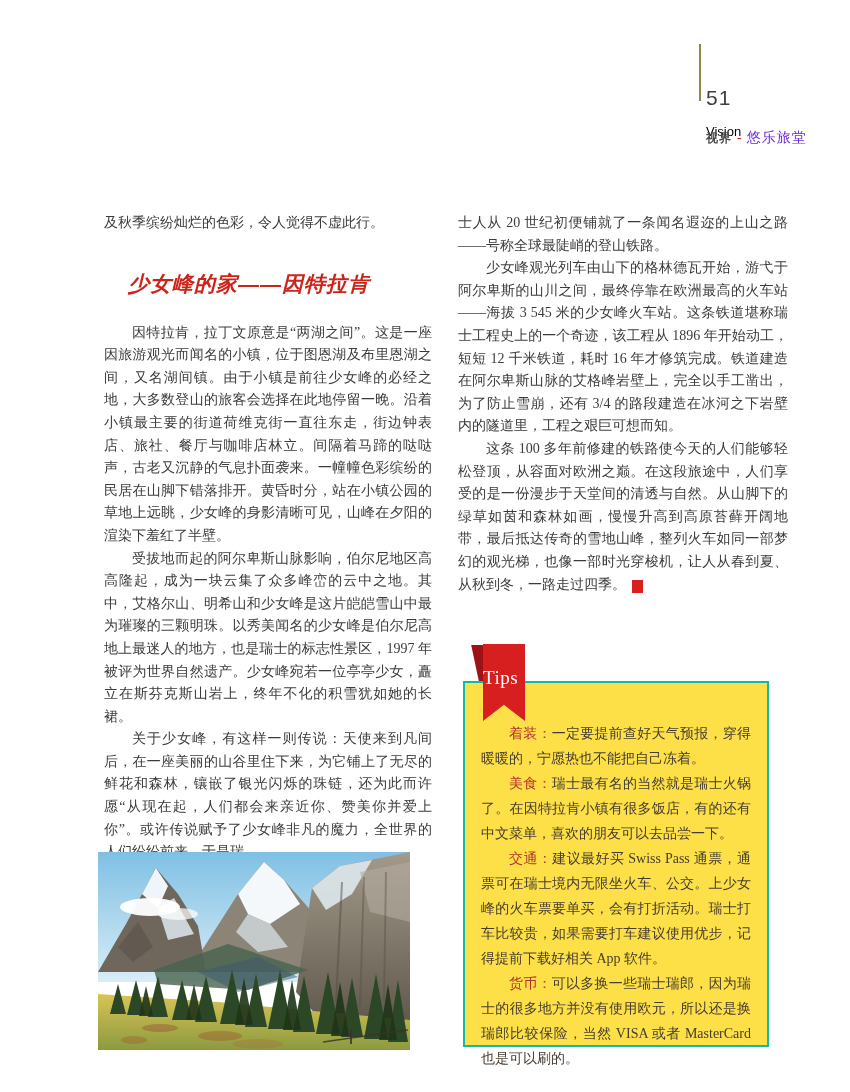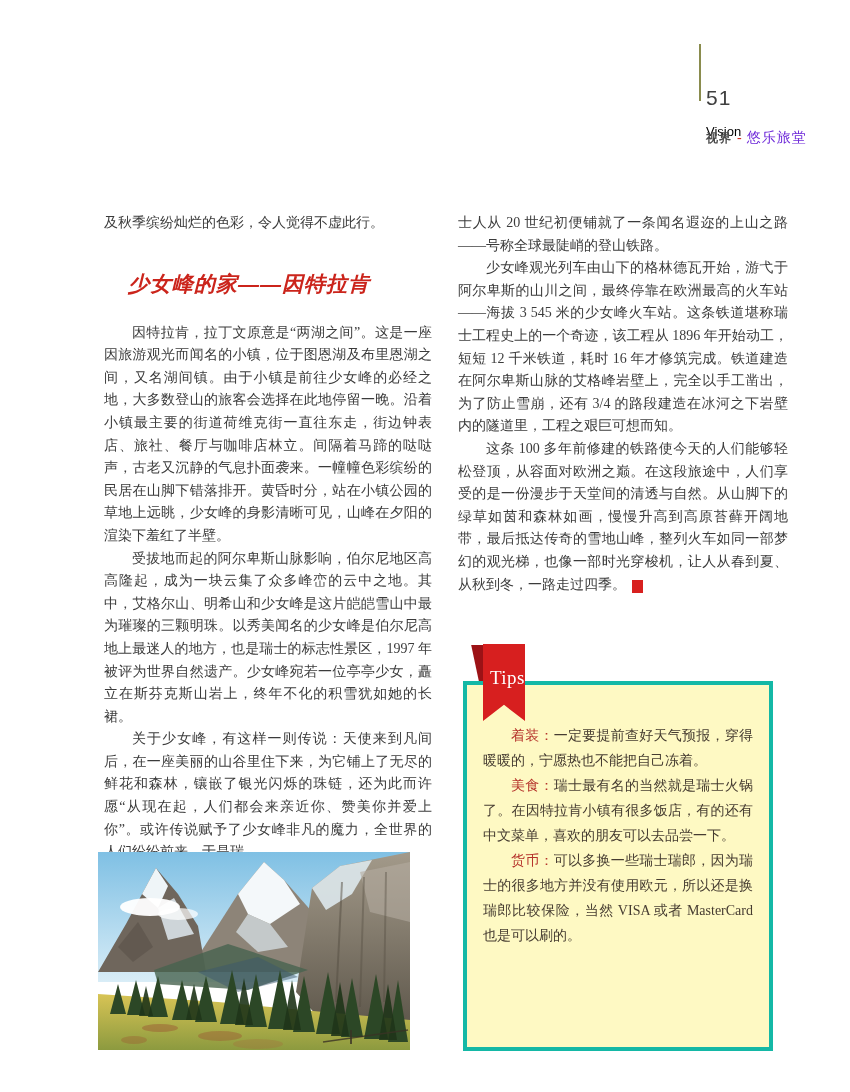--- a/index.html
+++ b/index.html
@@ -30,33 +30,33 @@
   .end-mark{display:inline-block;width:11px;height:13px;background:#d8201f;color:#ffffff;
             font-size:10px;line-height:13px;text-align:center;font-style:italic;
             font-family:"Liberation Serif",serif;margin-left:6px;vertical-align:-1px;}
 
   
   .photo{position:absolute;left:98px;top:808px;width:312px;height:198px;overflow:hidden;}
   .photo svg{display:block;}
 
   
   .tips-box{position:absolute;left:463px;top:637px;width:302px;height:362px;
-            background:#fef9c3;border:4px solid #14b8a6;}
+            background:#fde047;border:2px solid #14b8a6;}
   .tips-content{padding:38px 16px 0 16px;font-size:14px;line-height:25px;color:#463c31;
                 text-align:justify;}
   .tips-content p{margin:0;text-indent:2em;}
   .tip-label{color:#b5332b;}
 
   
   .ribbon{position:absolute;left:471px;top:600px;width:54px;height:78px;}
   .ribbon-fold{position:absolute;left:4px;top:1px;width:14px;height:36px;background:#9c1216;
                transform:skewX(12deg);}
   .ribbon-body{position:absolute;left:12px;top:0;width:42px;height:77px;background:#d71f1f;
                clip-path:polygon(0 0,100% 0,100% 100%,50% 79%,0 100%);}
-  .ribbon-text{position:absolute;left:0;top:23px;width:100%;text-align:right;color:#ffffff;
+  .ribbon-text{position:absolute;left:0;top:23px;width:100%;text-align:left;color:#ffffff;
                font-family:"Liberation Serif",serif;font-size:19px;letter-spacing:0.5px;}
 </style>
 </head>
 <body>
 
 <div class="page">
 
   <div class="header-rule"></div>
   <div class="page-number">51</div>
   <div class="section-en">Vision</div>
@@ -149,20 +149,21 @@
       </g>
       <line x1="225" y1="190" x2="310" y2="178" stroke="#3a3325" stroke-width="1.5" opacity="0.8"></line>
       <rect x="252" y="178" width="2" height="14" fill="#3a3325" opacity="0.8"></rect>
     </svg>
   </div>
 
   <div class="tips-box">
     <div class="tips-content">
       <p><span class="tip-label">着装：</span><span>一定要提前查好天气预报，穿得暖暖的，宁愿热也不能把自己冻着。</span></p>
       <p><span class="tip-label">美食：</span><span>瑞士最有名的当然就是瑞士火锅了。在因特拉肯小镇有很多饭店，有的还有中文菜单，喜欢的朋友可以去品尝一下。</span></p>
+      <p><span class="tip-label">交通：</span><span>建议最好买 Swiss Pass 通票，通票可在瑞士境内无限坐火车、公交。上少女峰的火车票要单买，会有打折活动。瑞士打车比较贵，如果需要打车建议使用优步，记得提前下载好相关 App 软件。</span></p>
       <p><span class="tip-label">货币：</span><span>可以多换一些瑞士瑞郎，因为瑞士的很多地方并没有使用欧元，所以还是换瑞郎比较保险，当然 VISA 或者 MasterCard 也是可以刷的。</span></p>
     </div>
   </div>
 
   <div class="ribbon">
     <div class="ribbon-fold"></div>
     <div class="ribbon-body">
       <span class="ribbon-text">Tips</span>
     </div>
   </div>

